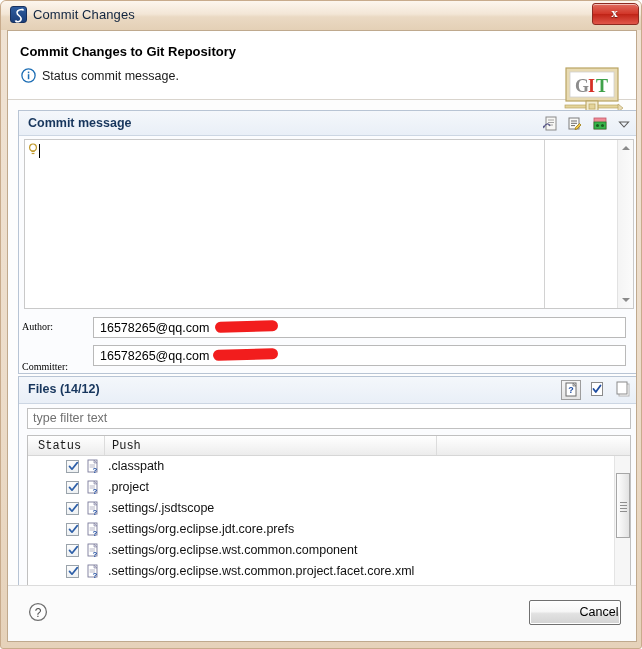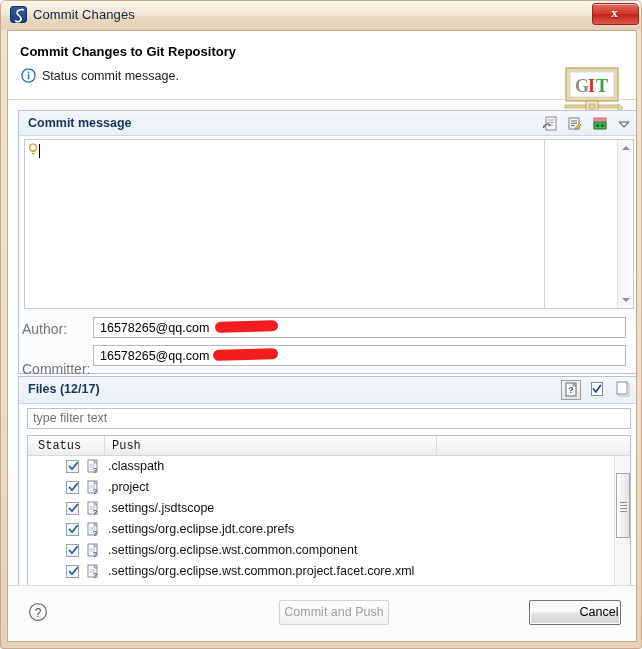--- a/index.html
+++ b/index.html
@@ -192,22 +192,23 @@
   }
   .vscroll .arrow-up { top: 0; }
   .vscroll .arrow-dn { bottom: 0; }
   .tri { position: absolute; left: 4px; width: 0; height: 0; }
   .tri-up { top: 6px; border-left: 4px solid transparent; border-right: 4px solid transparent; border-bottom: 4px solid #8a8a8a; }
   .tri-dn { top: 6px; border-left: 4px solid transparent; border-right: 4px solid transparent; border-top: 4px solid #8a8a8a; }
 
   
   .field-label {
     position: absolute;
-    font-size: 14px;
-    color: #737373;
+    font-size: 10px;
+    color: #000000;
+    font-family: Liberation Serif, serif;
   }
   .field-input {
     position: absolute;
     background: #ffffff;
     border: 1px solid #b9b9b9;
     box-sizing: border-box;
     font-family: "Liberation Sans", sans-serif;
     font-size: 12.5px;
     color: #000;
     padding: 0 6px;
@@ -480,21 +481,21 @@
     <div class="field-label" style="left:14px; top:290px;">Author:</div>
     <div class="field-input" style="left:85px; top:286px; width:533px; height:21px;">16578265@qq.com</div>
     <div class="redact" style="left:207px; top:290px; width:63px; height:11px;"></div>
 
     <div class="field-label" style="left:14px; top:330px;">Committer:</div>
     <div class="field-input" style="left:85px; top:314px; width:533px; height:21px;">16578265@qq.com</div>
     <div class="redact" style="left:205px; top:318px; width:65px; height:11px;"></div>
 
     <div class="group files-group">
       <div class="group-hdr" style="height:27px;">
-        <div class="group-title">Files (12/17)</div>
+        <div class="group-title">Files (14/12)</div>
         <div class="files-toolbar">
 
           <span class="ft-ico pressed">
             <svg width="18" height="18" viewBox="0 0 18 18">
               <rect x="4" y="2" width="10" height="13" fill="#ffffff" stroke="#6b6b6b" stroke-width="1"></rect>
               <path d="M11 2 L14 5 L11 5 Z" fill="#dcdcdc" stroke="#6b6b6b" stroke-width="0.7"></path>
               <text x="6.3" y="12.4" font-family="Liberation Sans, sans-serif" font-size="9" font-weight="bold" fill="#1f4da1">?</text>
             </svg>
           </span>
 
@@ -666,20 +667,19 @@
       </div>
     </div>
 
     <div class="btnbar">
       <div class="help-btn">
         <svg width="20" height="20" viewBox="0 0 20 20">
           <circle cx="10" cy="10" r="8.4" fill="#fdfdfd" stroke="#6f6f6f" stroke-width="1.3"></circle>
           <text x="10" y="14.6" text-anchor="middle" font-family="Liberation Sans, sans-serif" font-size="12" fill="#4a4a4a">?</text>
         </svg>
       </div>
-      <div class="btn disabled" style="left:271px; width:110px;">Commit and Push</div>
       <div class="btn default" style="left:521px; width:92px;padding-left:48px;">
         <span>Cancel</span>
       </div>
     </div>
 
   </div>
 </div>
 
 </body></html>

